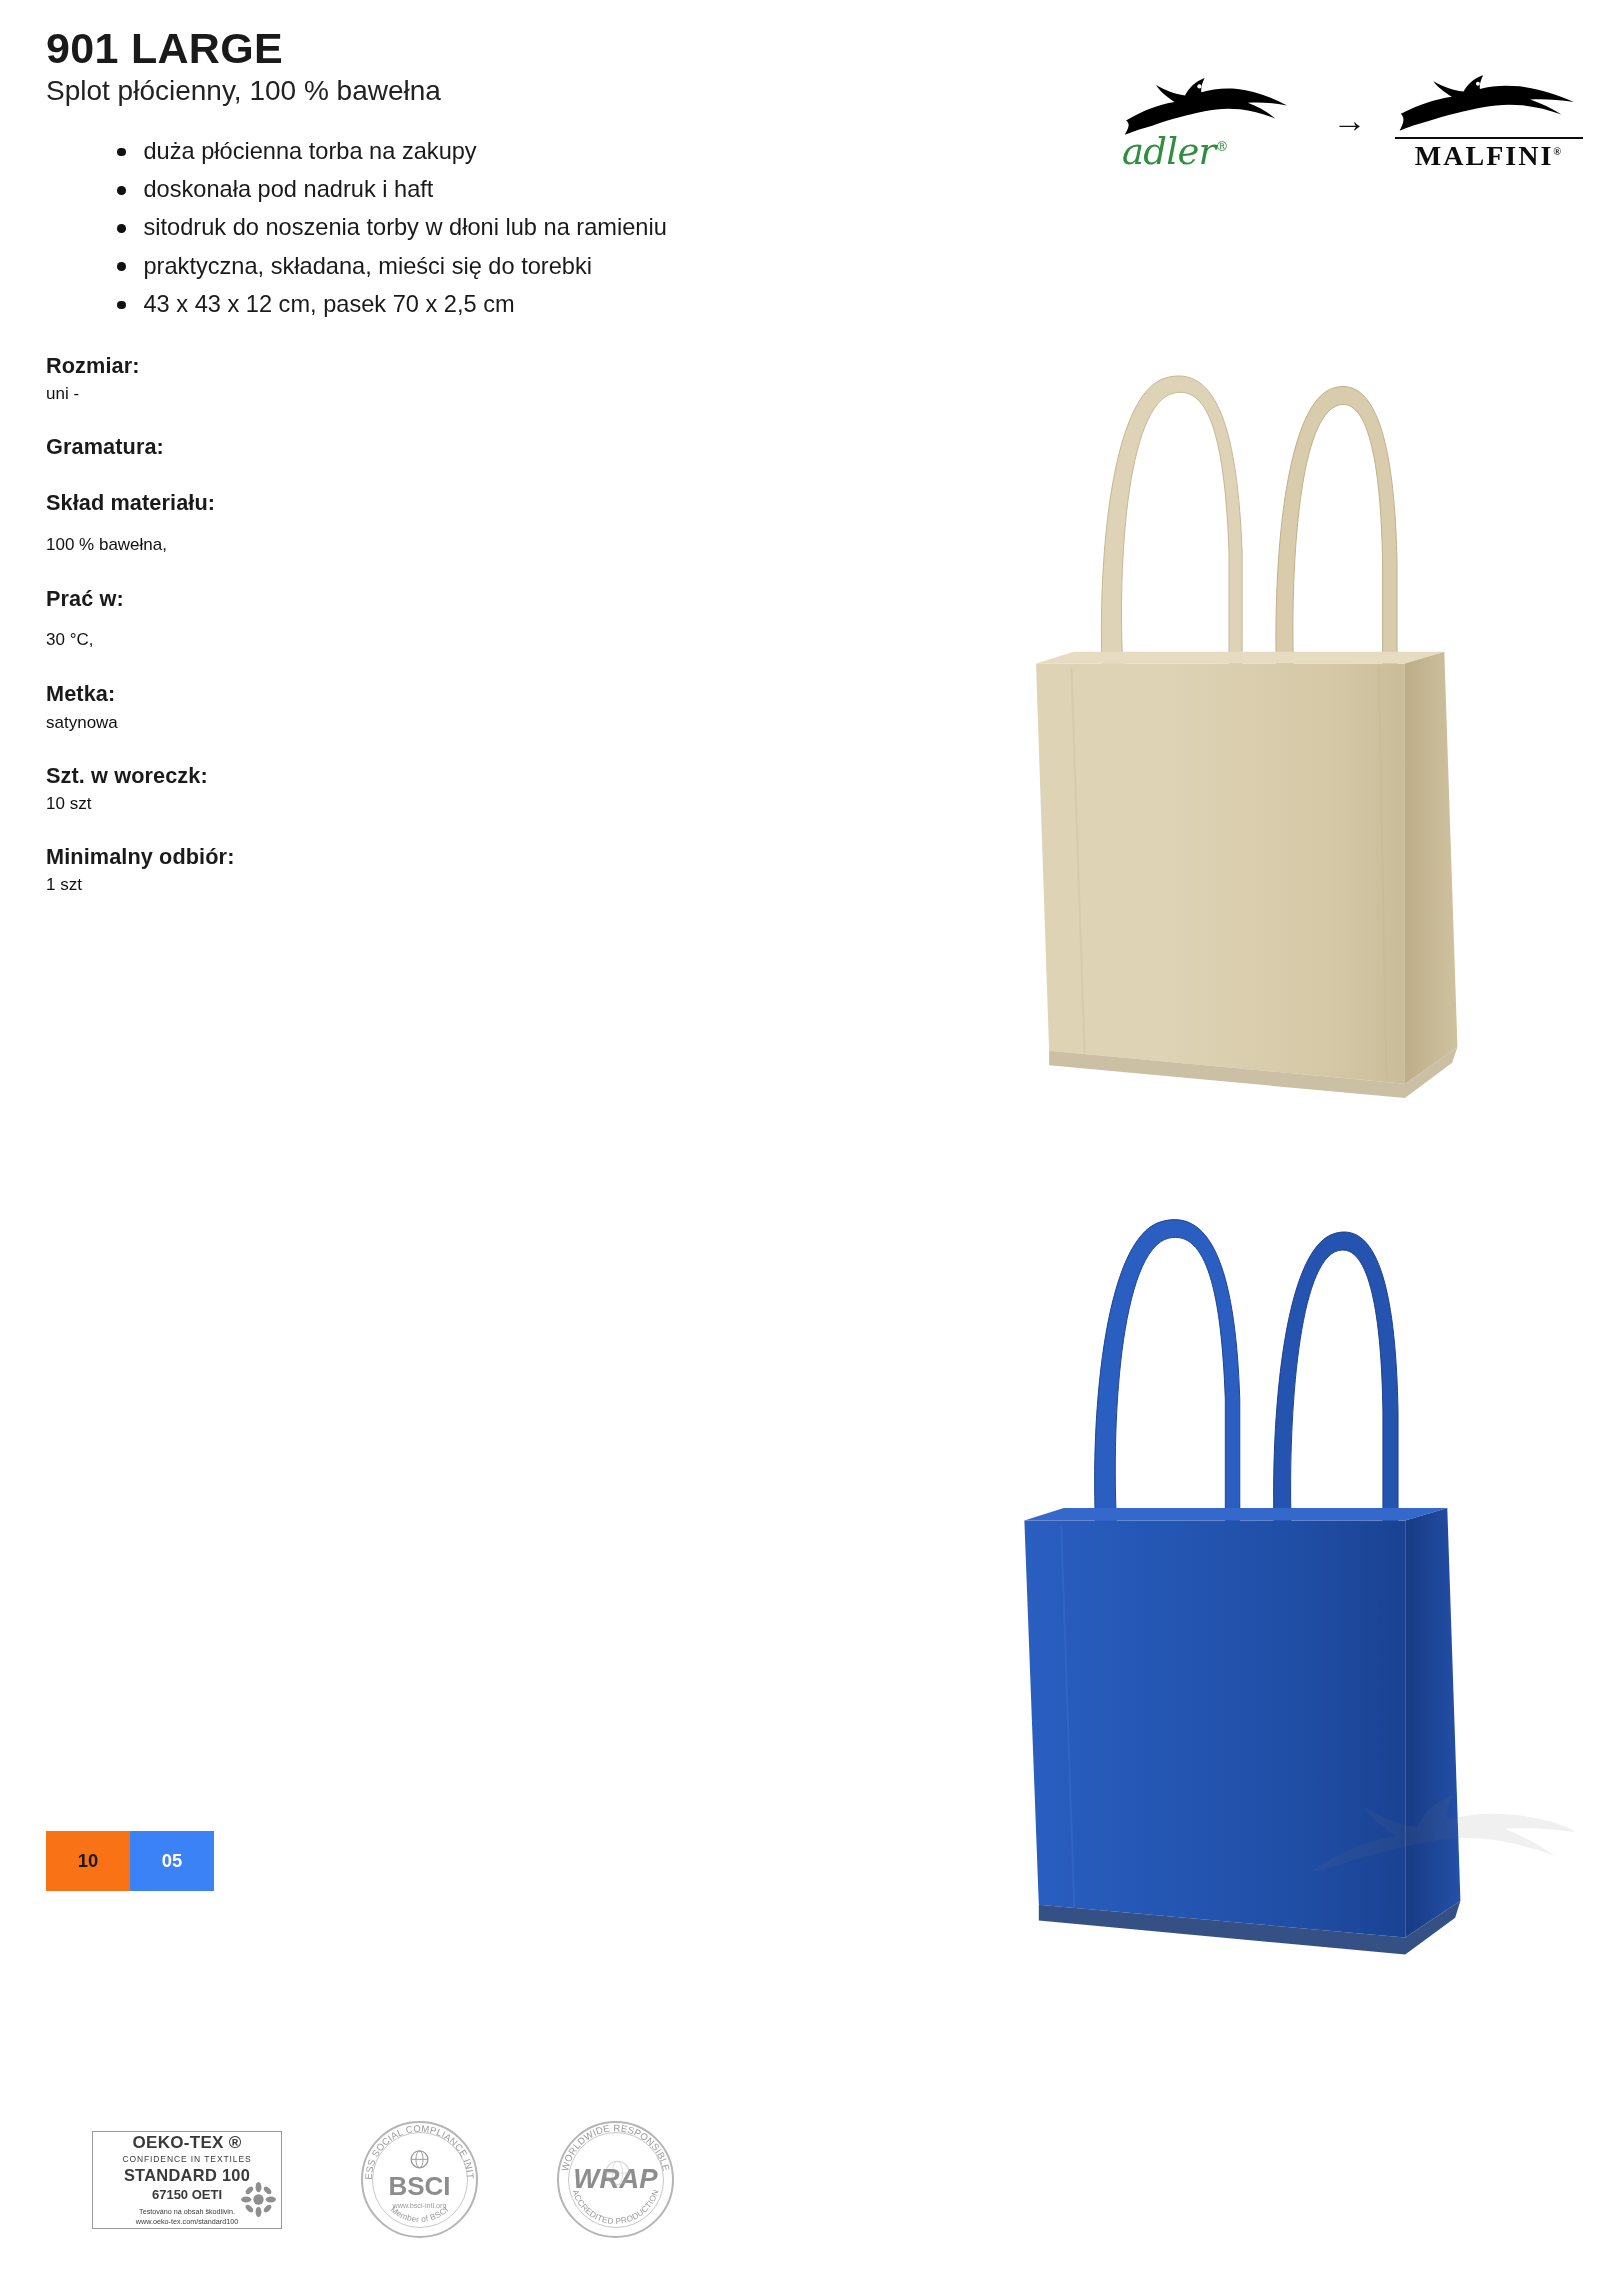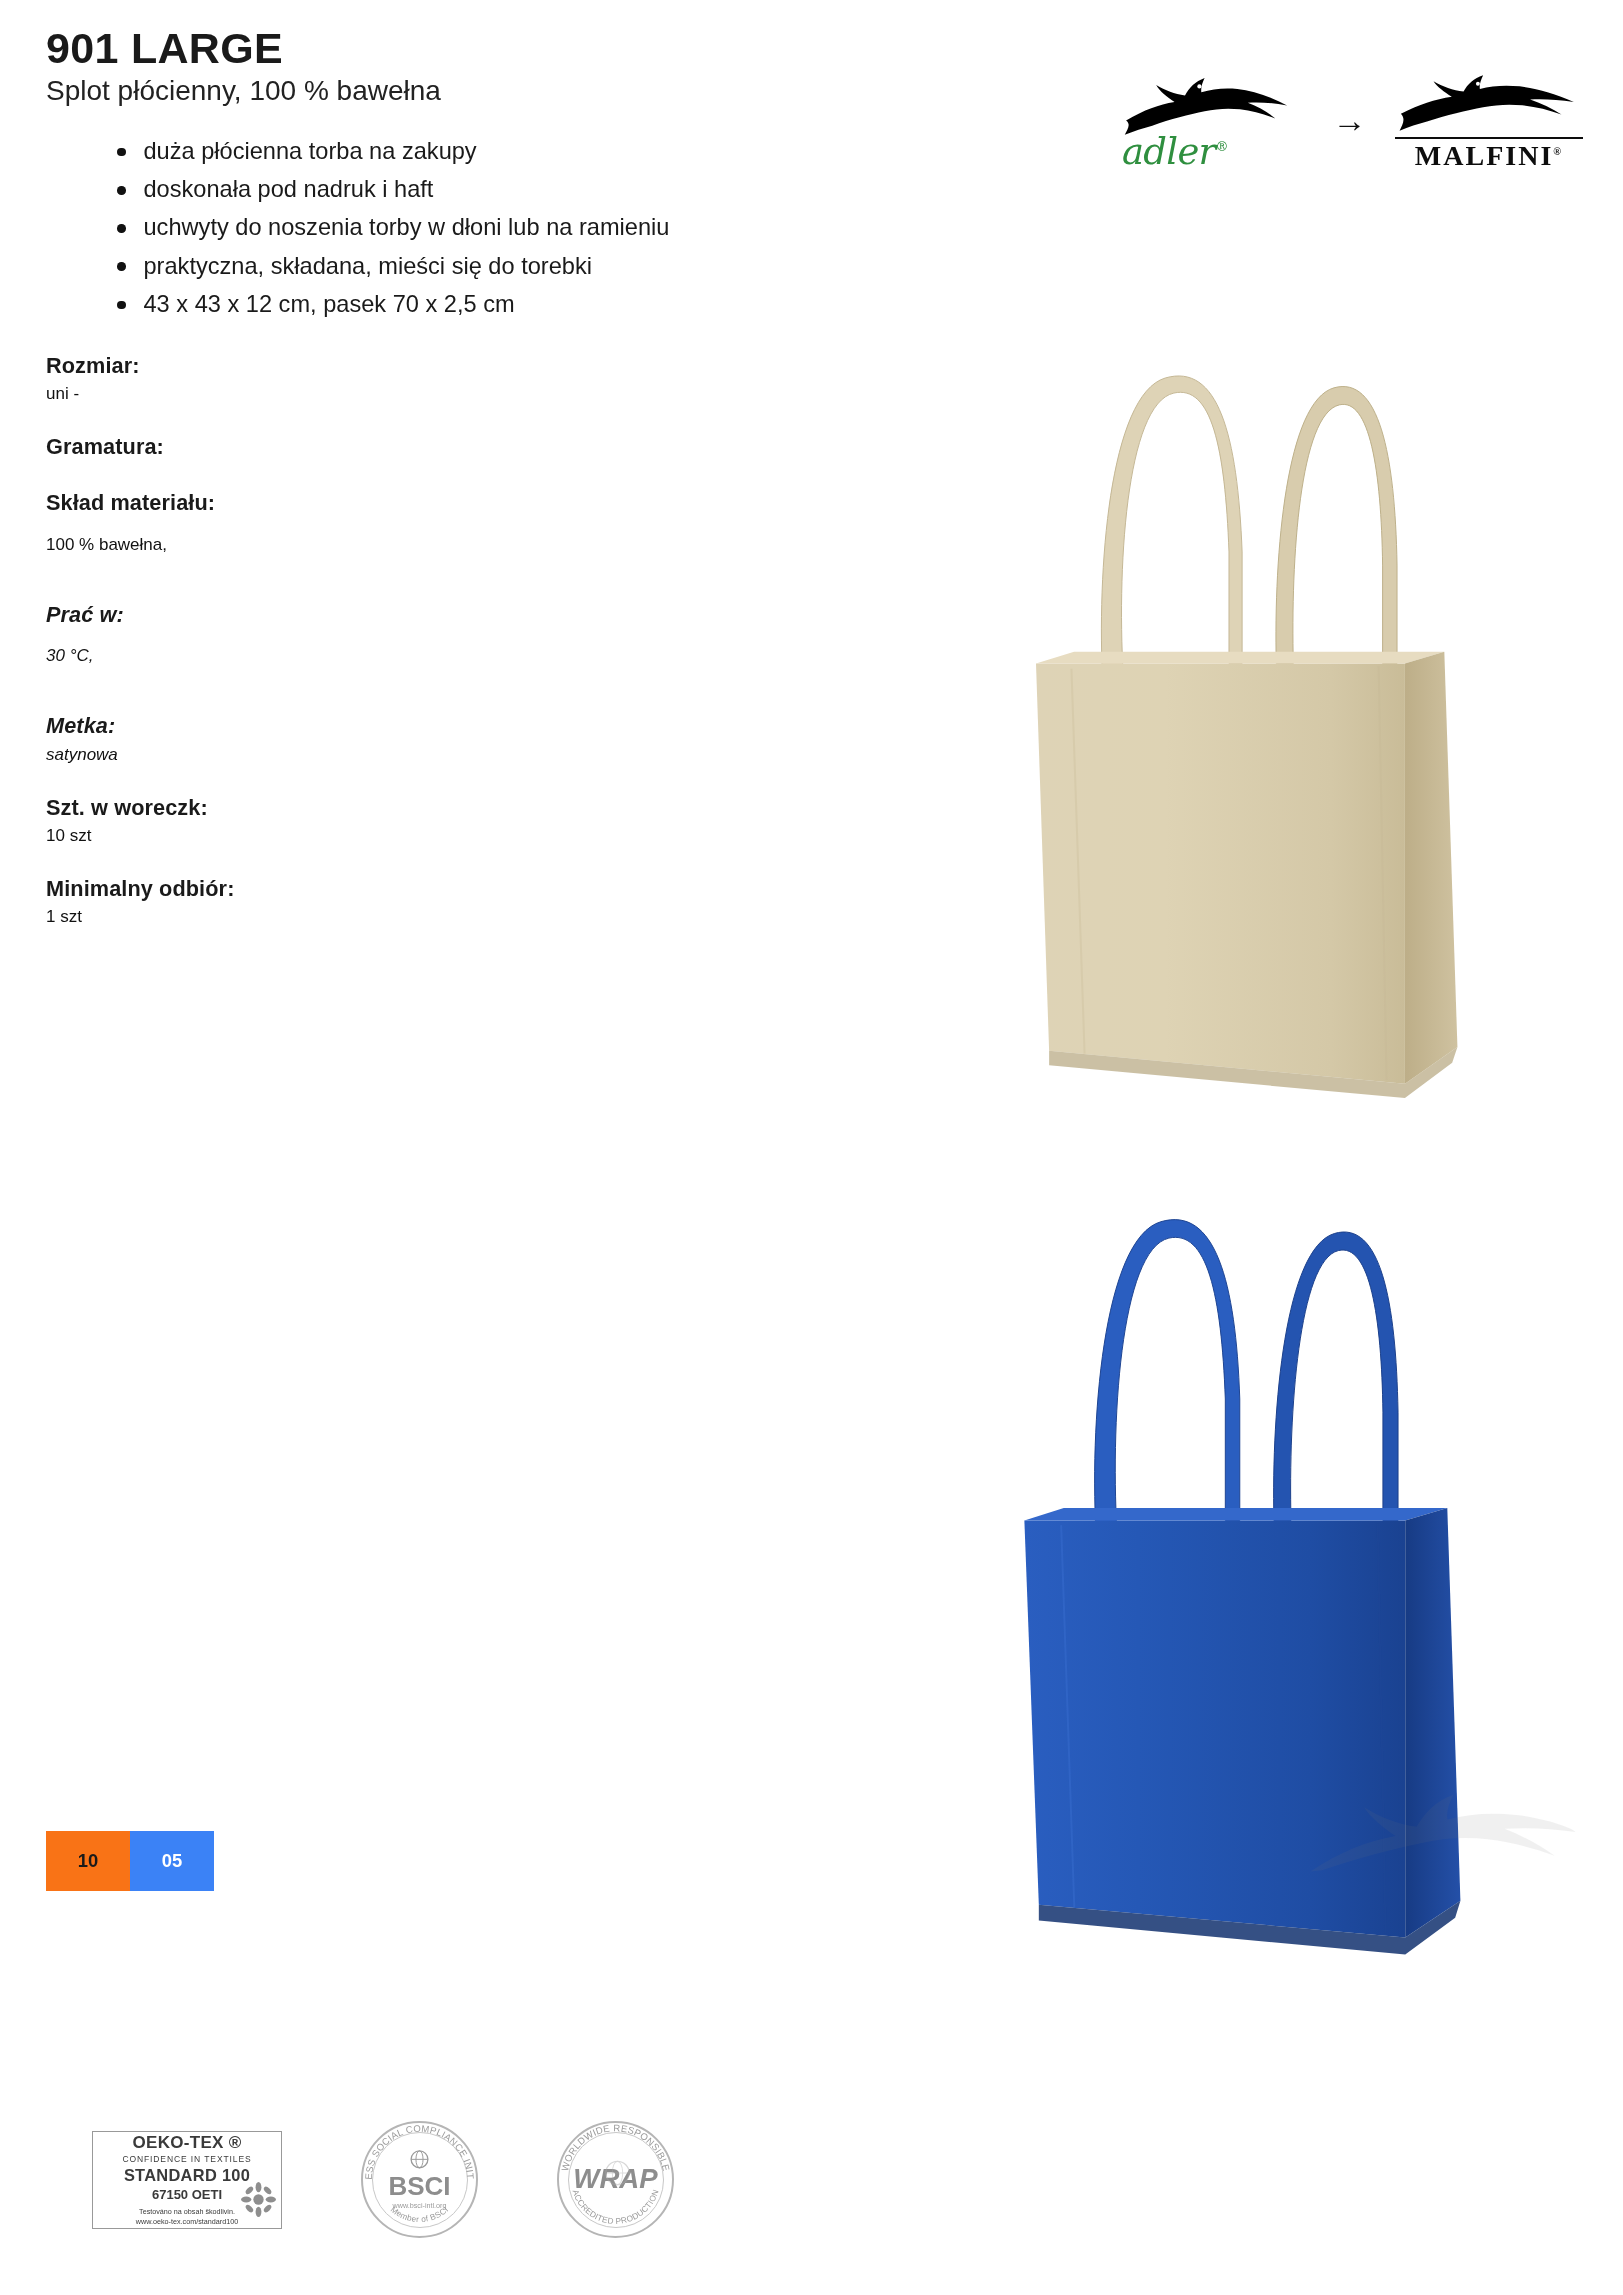--- a/index.html
+++ b/index.html
@@ -65,21 +65,21 @@
     font-weight: bold;
     margin: 0 0 5.3px 0;
     letter-spacing: 0.1px;
   }
   .spec-value {
     font-size: 17px;
     font-weight: normal;
     margin: 0;
     color: #111;
   }
-  .gap-xl { margin-top: 47px; font-style: italic; }
+  .gap-xl { margin-top: 31px; }
   .gap-md { margin-top: 30px; }
 
   
   .swatches {
     position: absolute;
     left: 46px;
     top: 1831px;
     display: flex;
   }
   .swatch {
@@ -213,21 +213,21 @@
 <body>
 
 <div class="left-col">
 
   <h1 class="product-title">901 LARGE</h1>
   <h2 class="product-subtitle">Splot płócienny, 100 % bawełna</h2>
 
   <ul class="features">
     <li>duża płócienna torba na zakupy</li>
     <li>doskonała pod nadruk i haft</li>
-    <li>uchwyty do noszenia torby w dłoni lub na ramieniu</li>
+    <li>sitodruk do noszenia torby w dłoni lub na ramieniu</li>
     <li>praktyczna, składana, mieści się do torebki</li>
     <li>43 x 43 x 12 cm, pasek 70 x 2,5 cm</li>
   </ul>
 
   <div class="spec-block gap-md">
     <p class="spec-label">Rozmiar:</p>
     <p class="spec-value">uni -</p>
   </div>
 
   <div class="spec-block gap-md">

